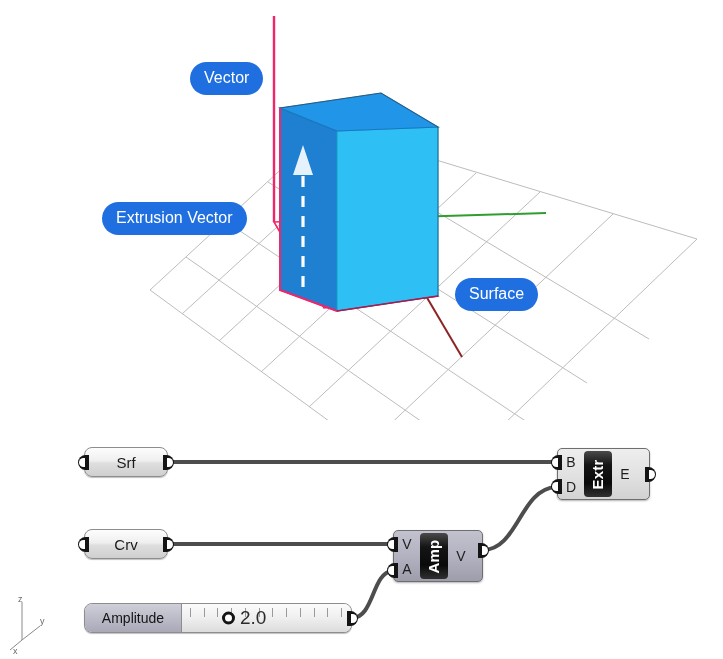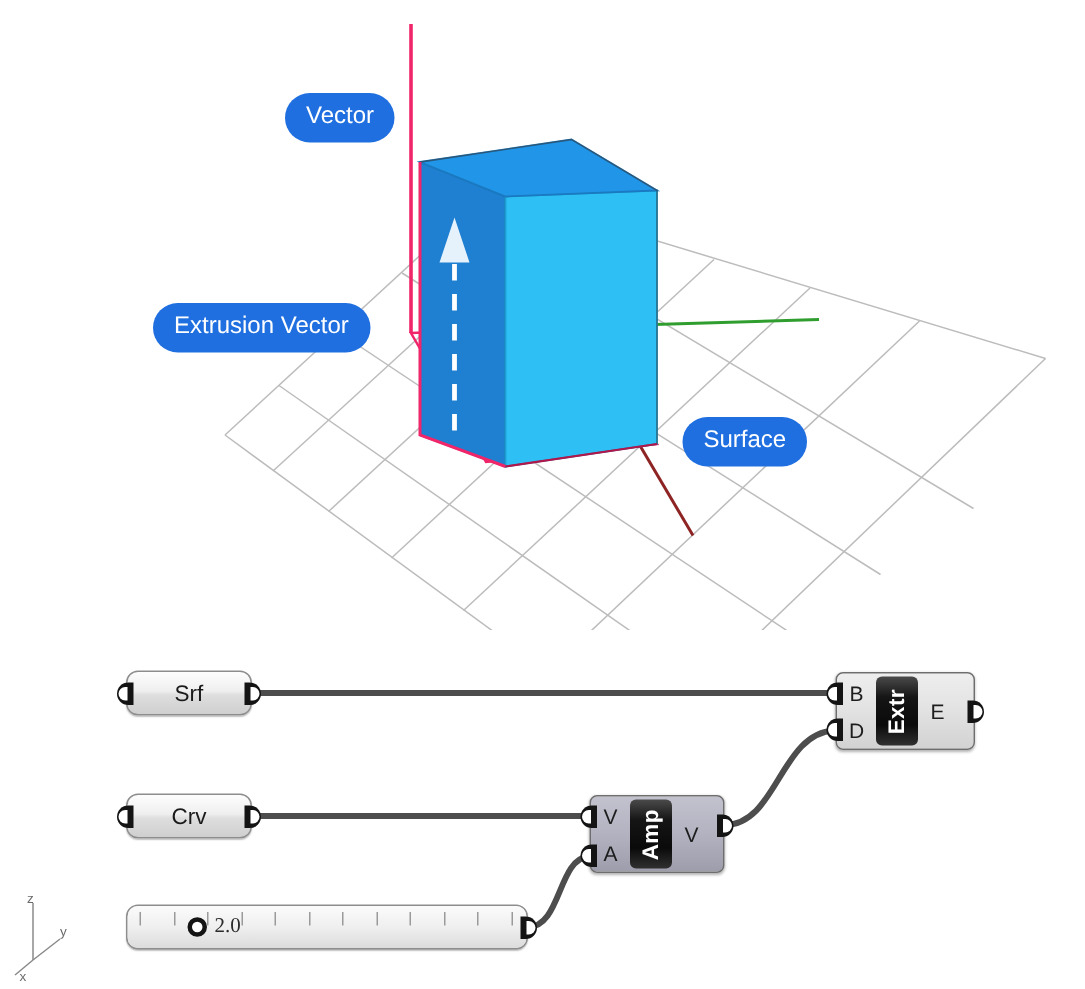--- a/index.html
+++ b/index.html
@@ -160,23 +160,22 @@
     width: 13px; height: 13px;
     border-radius: 50%;
     background: #ffffff;
     border: 3px solid #141414;
     box-sizing: border-box;
   }
   .slider .sl-value {
     position: absolute;
     left: 58px; top: 50%;
     transform: translateY(-50%);
-    font-size: 14px;
+    font-size: 19px;
     color: #2b2b2b;
-    font-family: Liberation Serif, serif;
   }
 
   
   .nub {
     position: absolute;
     width: 11px; height: 15px;
     background: #141414;
   }
   .nub.left  { border-radius: 10px 0 0 10px; }
   .nub.right { border-radius: 0 10px 10px 0; }
@@ -316,20 +315,21 @@
     </div>
     <div class="ports out">
       <span>V</span>
     </div>
   </div>
   <div class="nub left" style="left:387px; top:122px;"></div>
   <div class="nub left" style="left:387px; top:148px;"></div>
   <div class="nub right" style="left:478px; top:128px;"></div>
 
   <div class="gh-node slider" id="node-slider" style="left:84px; top:188px; width:268px;">
+    <div class="sl-name">Amplitude</div>
     <div class="sl-track">
       <div class="sl-ticks">
           <i style="left: 0%;"></i>
           <i style="left: 9.09091%;"></i>
           <i style="left: 18.1818%;"></i>
           <i style="left: 27.2727%;"></i>
           <i style="left: 36.3636%;"></i>
           <i style="left: 45.4545%;"></i>
           <i style="left: 54.5455%;"></i>
           <i style="left: 63.6364%;"></i>

